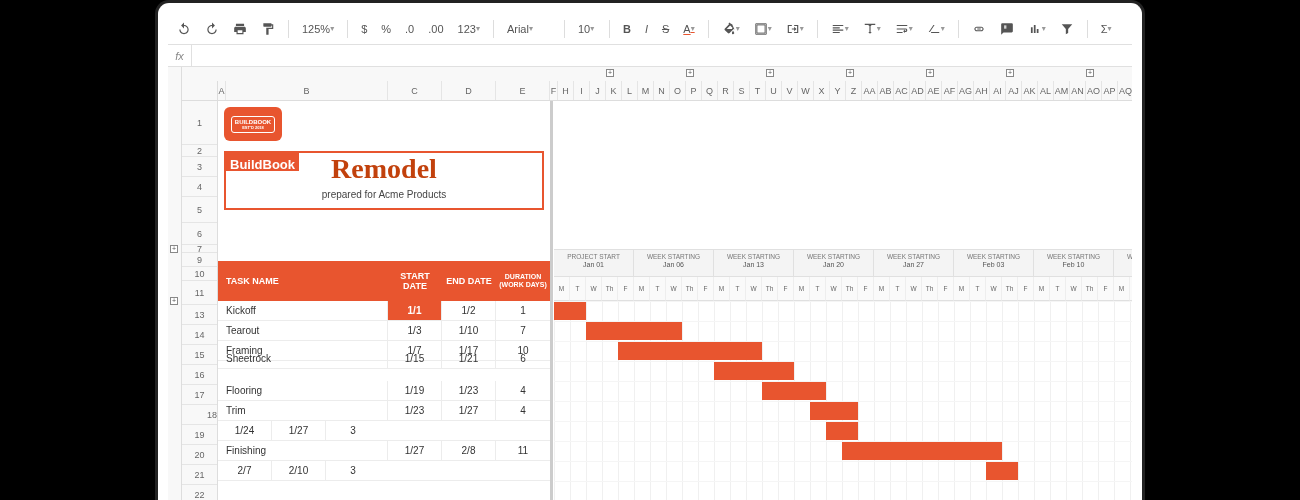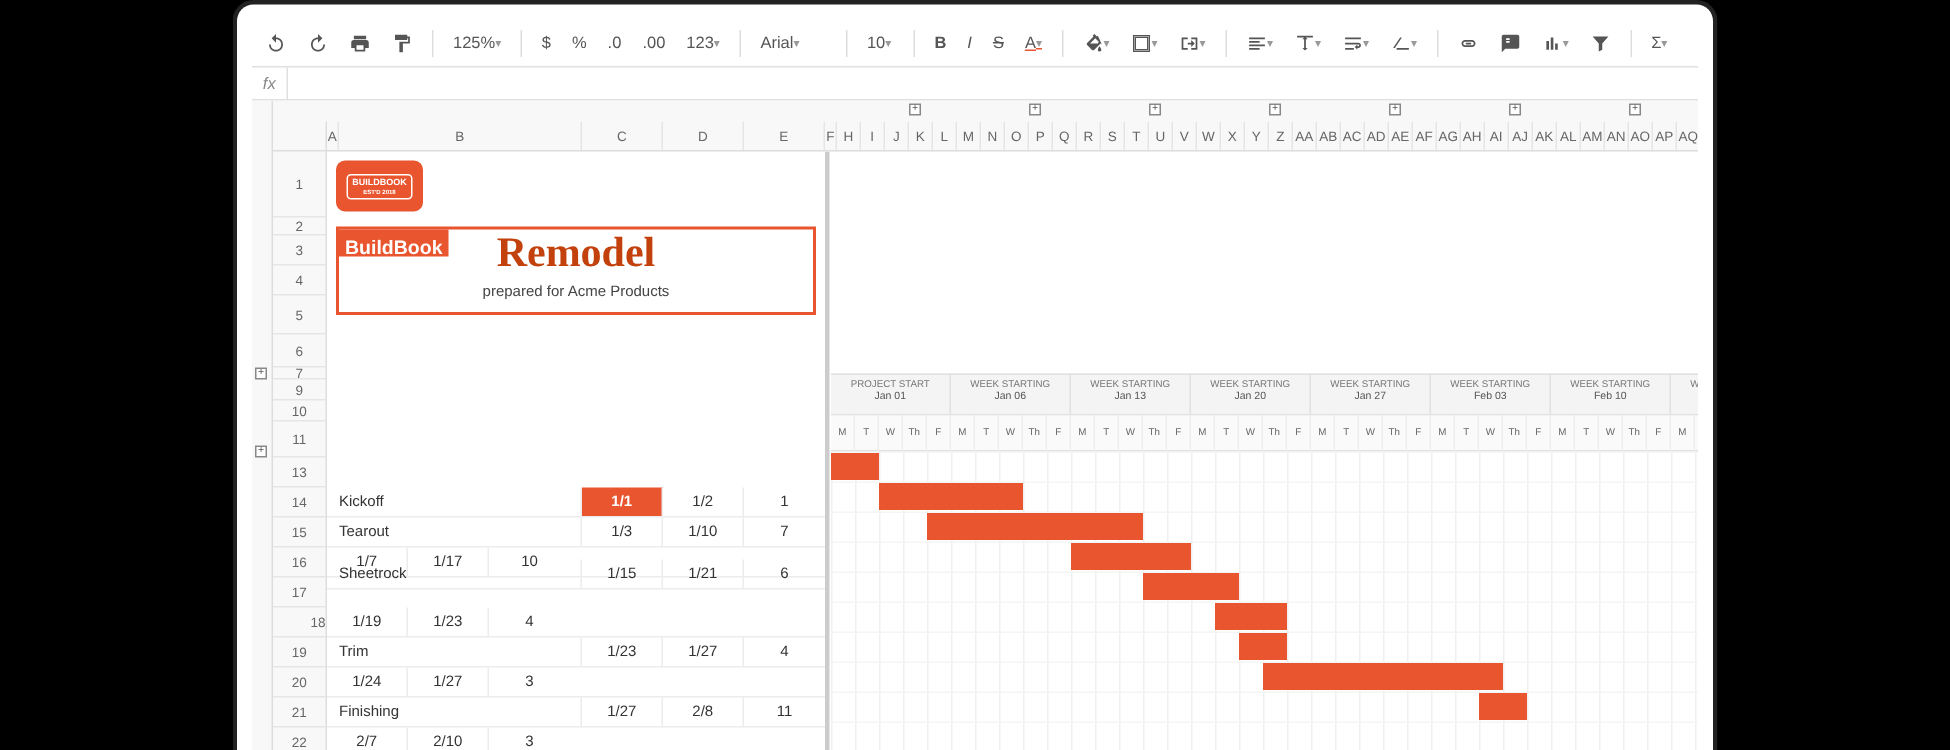--- a/index.html
+++ b/index.html
@@ -46,21 +46,21 @@
   .title-card .sub2 { text-align: center; font-size: 10px; color: #444; padding: 0 0 8px; }
   
   
   .task-header { position: absolute; left: 0; top: 160px; width: 332px; height: 40px; background: #e8552f; color: #fff; font-size: 9px; font-weight: bold; display: flex; align-items: center; }
   .th-name { width: 170px; padding-left: 8px; }
   .th-start { width: 54px; text-align: center; }
   .th-end { width: 54px; text-align: center; }
   .th-dur { width: 54px; text-align: center; font-size: 7px; line-height: 1.1; }
   
   
-  .task-row { position: absolute; left: 0; width: 332px; height: 20px; display: flex; font-size: 10px; color: #333; border-bottom: 1px solid #ececec; margin-top: 24px; }
+  .task-row { position: absolute; left: 0; width: 332px; height: 20px; display: flex; font-size: 10px; color: #333; border-bottom: 1px solid #ececec; }
   .tr-name { width: 170px; padding-left: 8px; border-right: 1px solid #ececec; height: 100%; line-height: 20px; }
   .tr-start { width: 54px; text-align: center; border-right: 1px solid #ececec; height: 100%; line-height: 20px; }
   .tr-end { width: 54px; text-align: center; border-right: 1px solid #ececec; height: 100%; line-height: 20px; }
   .tr-dur { width: 54px; text-align: center; height: 100%; line-height: 20px; }
   .tr-start.hl { background: #e8552f; color: #fff; font-weight: bold; }
   
   
   .freeze-v { position: absolute; top: 0; bottom: 0; left: 332px; width: 3px; background: #ccc; z-index: 2; }
   
   
@@ -285,46 +285,54 @@
             <div style="font-size:4px;margin-top:1px">EST'D 2018</div>
           </div>
         </div>
 
         <div class="title-card">
           <div class="bar">BuildBook</div>
           <div class="main">Remodel</div>
           <div class="sub2">prepared for Acme Products</div>
         </div>
 
+        <div class="task-header">
+          <div class="th-name">TASK NAME</div>
+          <div class="th-start">START DATE</div>
+          <div class="th-end">END DATE</div>
+          <div class="th-dur">DURATION (WORK DAYS)</div>
+        </div>
 
         <div id="task-rows">
             <div class="task-row" style="top: 200px;">
               <div class="tr-name">Kickoff</div>
               <div class="tr-start hl">1/1</div>
               <div class="tr-end">1/2</div>
               <div class="tr-dur">1</div>
             </div>
             <div class="task-row" style="top: 220px;">
               <div class="tr-name">Tearout</div>
               <div class="tr-start">1/3</div>
               <div class="tr-end">1/10</div>
               <div class="tr-dur">7</div>
             </div>
             <div class="task-row" style="top: 240px;">
+              <div class="tr-name">Framing</div>
               <div class="tr-start">1/7</div>
               <div class="tr-end">1/17</div>
               <div class="tr-dur">10</div>
             </div>
             <div class="task-row" style="top: 248px;">
               <div class="tr-name">Sheetrock</div>
               <div class="tr-start">1/15</div>
               <div class="tr-end">1/21</div>
               <div class="tr-dur">6</div>
             </div>
             <div class="task-row" style="top: 280px;">
+              <div class="tr-name">Flooring</div>
               <div class="tr-start">1/19</div>
               <div class="tr-end">1/23</div>
               <div class="tr-dur">4</div>
             </div>
             <div class="task-row" style="top: 300px;">
               <div class="tr-name">Trim</div>
               <div class="tr-start">1/23</div>
               <div class="tr-end">1/27</div>
               <div class="tr-dur">4</div>
             </div>

